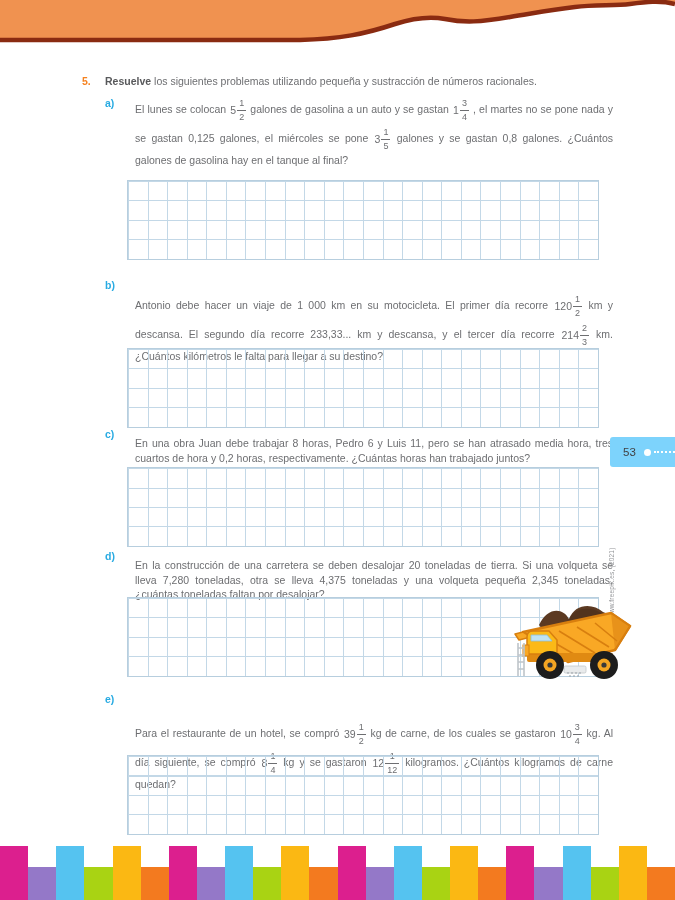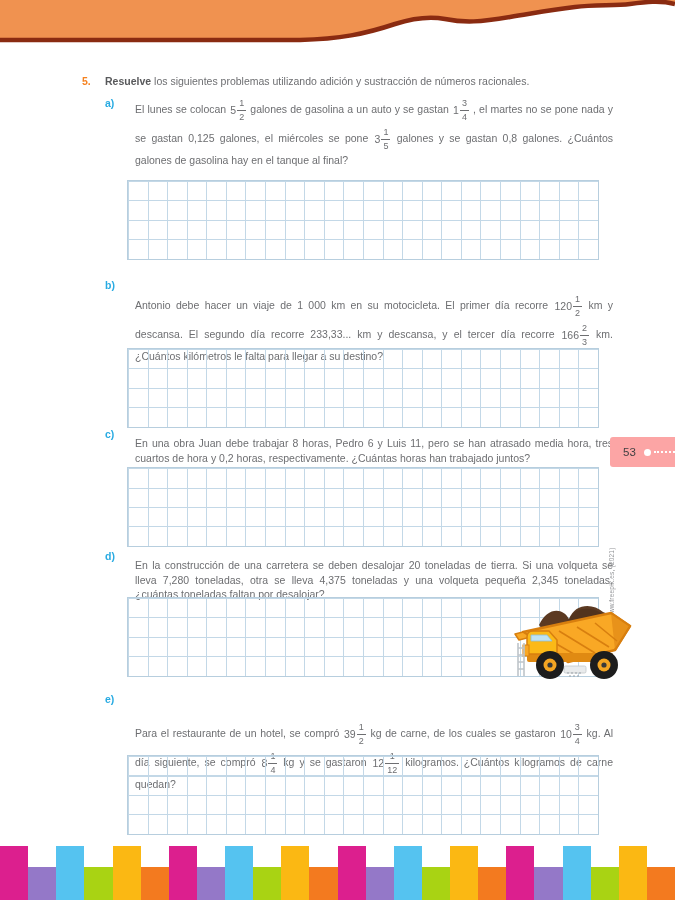--- a/index.html
+++ b/index.html
@@ -41,21 +41,21 @@
     position:absolute;left:127px;width:470px;height:78px;
     border:1px solid #b7cede;
     background-image:
       repeating-linear-gradient(to right,#c3d8e7 0,#c3d8e7 1px,transparent 1px,transparent 19.58px),
       repeating-linear-gradient(to bottom,#c3d8e7 0,#c3d8e7 1px,transparent 1px,transparent 19.5px);
   }
 
   
   .tab{
     left:610px;top:437px;width:65px;height:30px;
-    background:#fca5a5;border-radius:3px 0 0 3px;
+    background:#7dd3fc;border-radius:3px 0 0 3px;
     display:flex;align-items:center;
   }
   .tab .pnum{font-size:11.5px;color:#414042;margin-left:13px;}
   .tab .dot{width:7px;height:7px;border-radius:50%;background:#ffffff;margin-left:8px;}
   .tab .dots{flex:1;border-top:2px dotted #ffffff;margin:0 0 0 3px;}
 
   
   .credit{
     left:608px;top:540px;height:78px;
     writing-mode:vertical-rl;transform:rotate(180deg);
@@ -77,21 +77,21 @@
 </head>
 <body>
 
 <svg id="header-wave" class="abs" viewBox="0 0 675 50">
   <path d="M0,0 L675,0 L675,4 C660,0 645,2 630,4 C615,6 595,4.5 575,7 C550,10 535,13 510,17 C480,22 465,23 445,19 C430,16 415,17.5 395,24 C365,34 340,39 300,40 L0,40 Z" fill="#F09250"></path>
   <path d="M0,40 L300,40 C340,39 365,34 395,24 C415,17.5 430,16 445,19 C465,23 480,22 510,17 C535,13 550,10 575,7 C595,4.5 615,6 630,4 C645,2 660,0 675,4" fill="none" stroke="#8A2B11" stroke-width="4.5"></path>
 </svg>
 
 <div class="abs intro">
   <span class="num">5.</span>
-  <span class="txt"><b>Resuelve</b><span> los siguientes problemas utilizando adición y sustracción de números racionales.</span></span>
+  <span class="txt"><b>Resuelve</b><span> los siguientes problemas utilizando pequeña y sustracción de números racionales.</span></span>
 </div>
 
 <span class="letter" style="top:97px">a)</span>
 <p class="ptext" style="top:88px">El lunes se colocan <span class="mixed">
       <span class="whole">5</span>
       <span class="stack">
         <span class="num">1</span>
         <span class="den">2</span>
       </span>
     </span> galones de gasolina a un auto y se gastan <span class="mixed">
@@ -110,21 +110,21 @@
 <div class="grid" style="top:180px"></div>
 
 <span class="letter" style="top:279px">b)</span>
 <p class="ptext" style="top:284px">Antonio debe hacer un viaje de 1 000 km en su motocicleta. El primer día recorre <span class="mixed">
       <span class="whole">120</span>
       <span class="stack">
         <span class="num">1</span>
         <span class="den">2</span>
       </span>
     </span> km y descansa. El segundo día recorre 233,33... km y descansa, y el tercer día recorre <span class="mixed">
-      <span class="whole">166</span>
+      <span class="whole">214</span>
       <span class="stack">
         <span class="num">2</span>
         <span class="den">3</span>
       </span>
     </span> km. ¿Cuántos kilómetros le falta para llegar a su destino?</p>
 <div class="grid" style="top:348px"></div>
 
 <span class="letter" style="top:428px">c)</span>
 <p class="ptext" style="top:428px">En una obra Juan debe trabajar 8 horas, Pedro 6 y Luis 11, pero se han atrasado media hora, tres cuartos de hora y 0,2 horas, respectivamente. ¿Cuántas horas han trabajado juntos?</p>
 <div class="grid" style="top:467px"></div>

